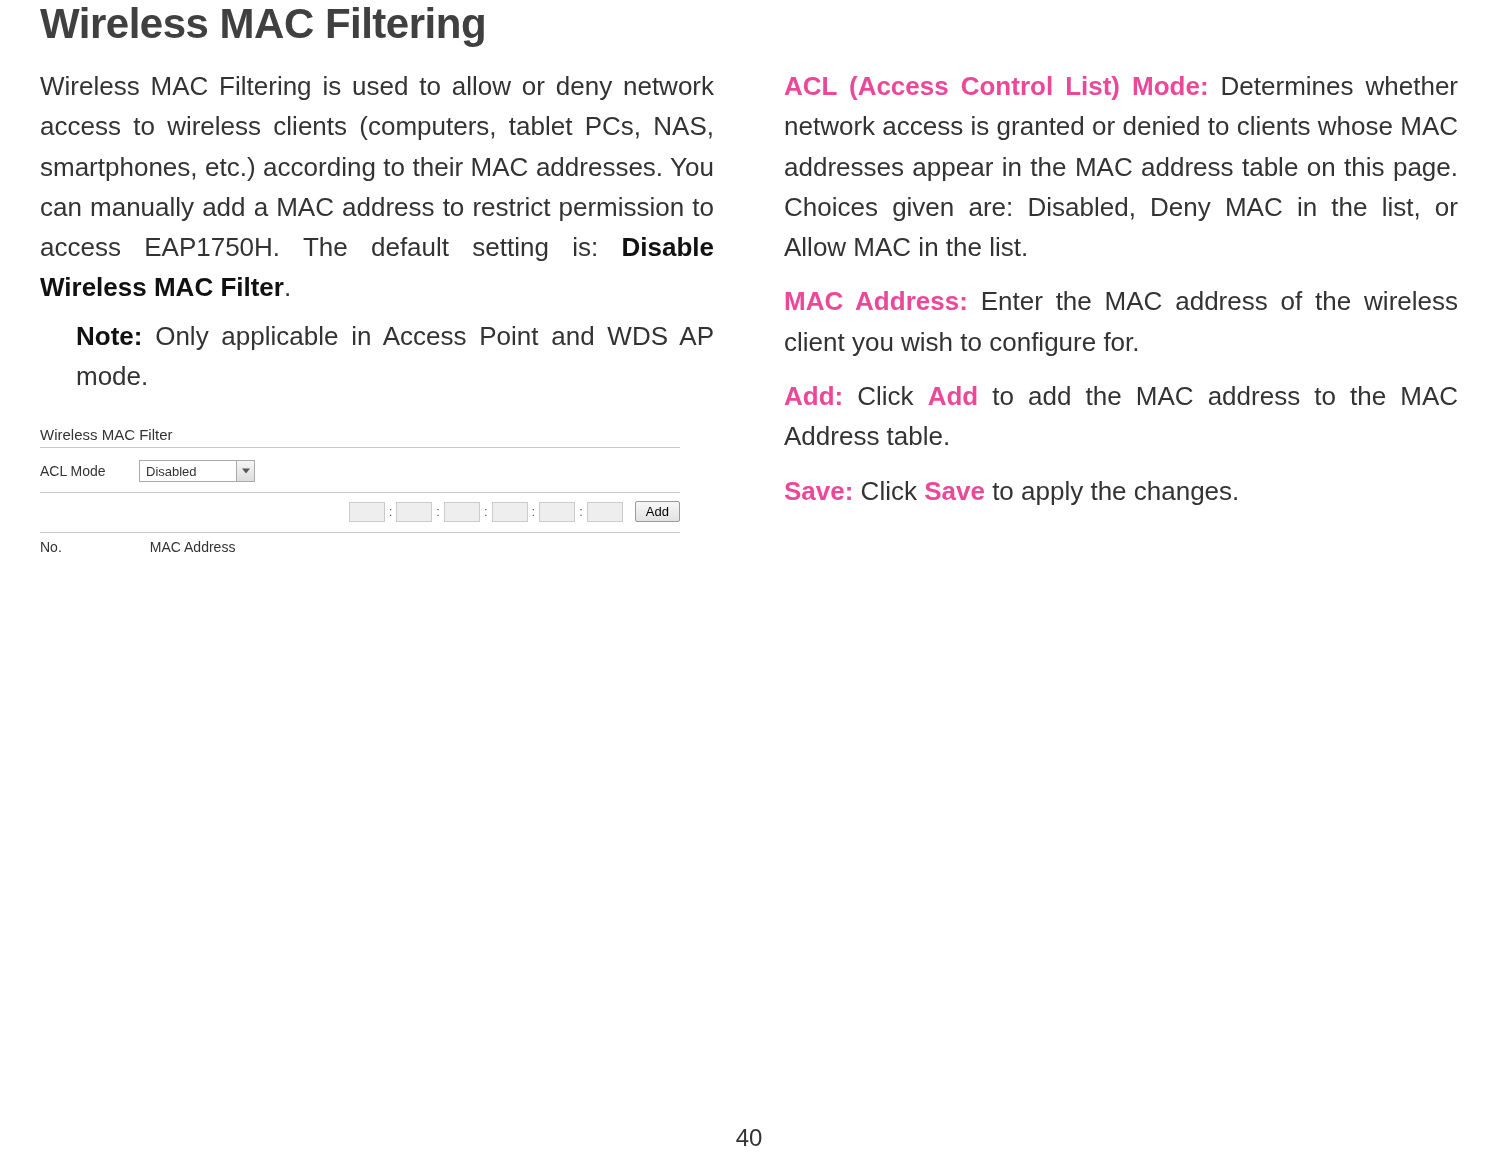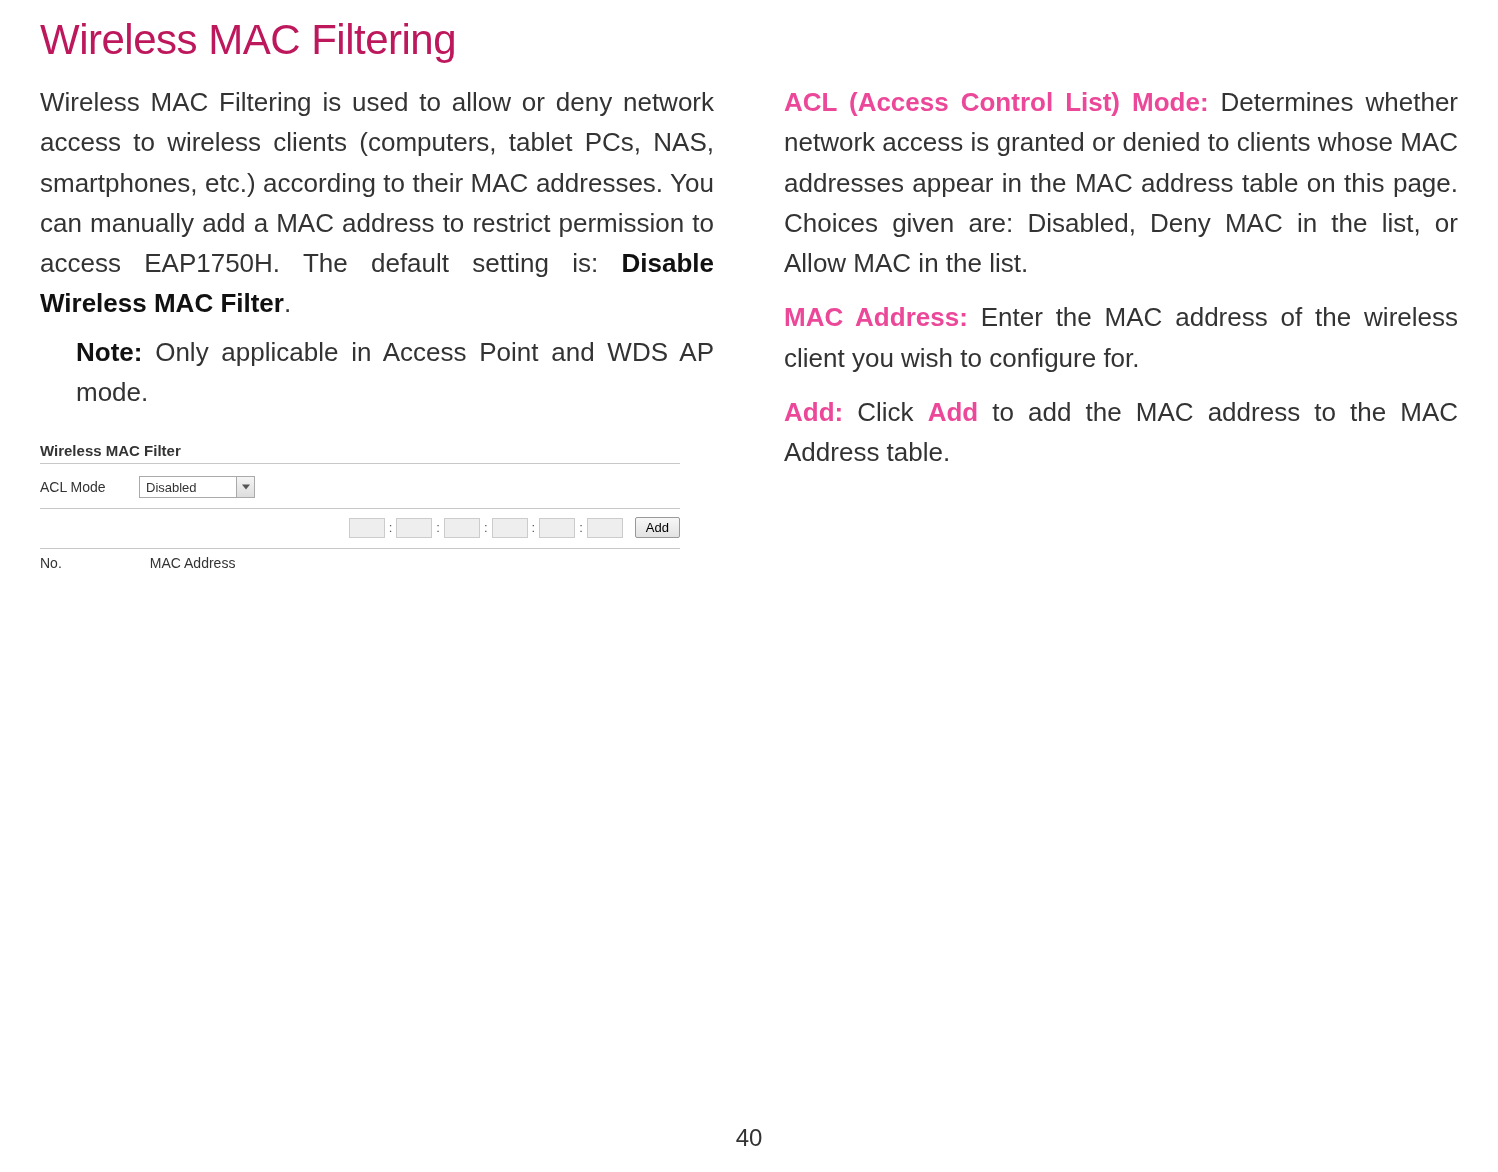--- a/index.html
+++ b/index.html
@@ -13,26 +13,25 @@
       width: 1498px;
       height: 1172px;
       padding: 0 40px;
       background: #fff;
       color: #1a1a1a;
       position: relative;
     }
 
     .page-title {
       font-size: 42px;
-      font-weight: 400;
+      font-weight: 700;
       font-stretch: condensed;
       letter-spacing: -0.5px;
       margin-bottom: 18px;
-      color: #be185d;
-      margin-top: 16px;
+      color: #404040;
     }
 
     .columns {
       display: flex;
       gap: 70px;
     }
 
     .col {
       flex: 1;
       max-width: 680px;
@@ -71,21 +70,21 @@
       width: 640px;
       background: #fff;
       font-family: Arial, sans-serif;
       font-size: 14px;
       color: #333;
       margin-top: 20px;
     }
 
     .screenshot-title {
       font-size: 15px;
-      font-weight: 700;
+      font-weight: 400;
       margin-bottom: 6px;
       color: #333;
       border-bottom: 1px solid #c8c8c8;
       padding-bottom: 4px;
     }
 
     .filter-row {
       display: flex;
       align-items: center;
       gap: 24px;
@@ -241,16 +240,19 @@
   <div class="col">
     <p class="para">
       <span class="bold">ACL (Access Control List) Mode:</span><span> Determines whether network access is granted or denied to clients whose MAC addresses appear in the MAC address table on this page. Choices given are: Disabled, Deny MAC in the list, or Allow MAC in the list.</span>
     </p>
     <p class="para">
       <span class="bold">MAC Address:</span><span> Enter the MAC address of the wireless client you wish to configure for.</span>
     </p>
     <p class="para">
       <span class="bold">Add:</span><span> Click </span><span class="bold">Add</span><span> to add the MAC address to the MAC Address table.</span>
     </p>
+    <p class="para">
+      <span class="bold">Save:</span><span> Click </span><span class="bold">Save</span><span> to apply the changes.</span>
+    </p>
   </div>
 </div>
 
 <div class="page-number">40</div>
 
 </body></html>

